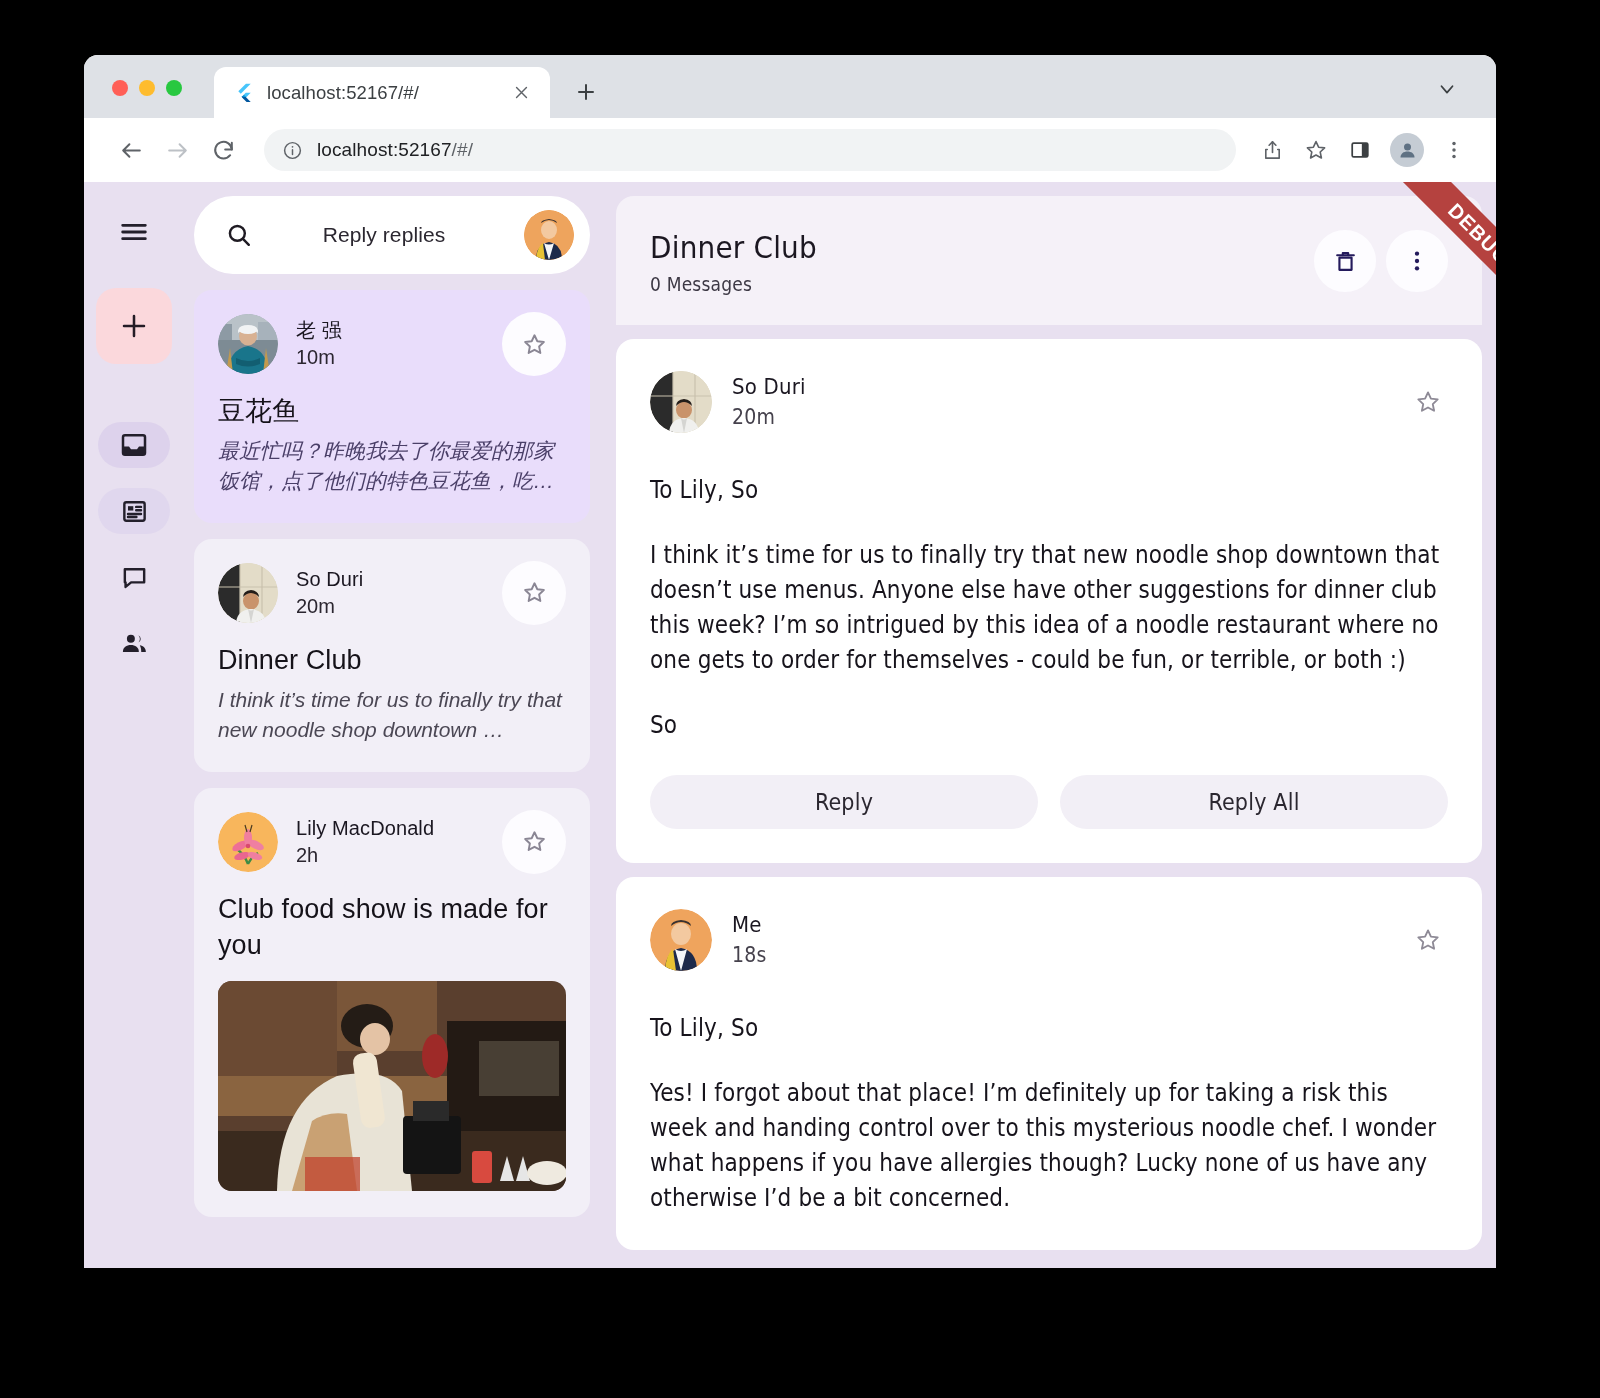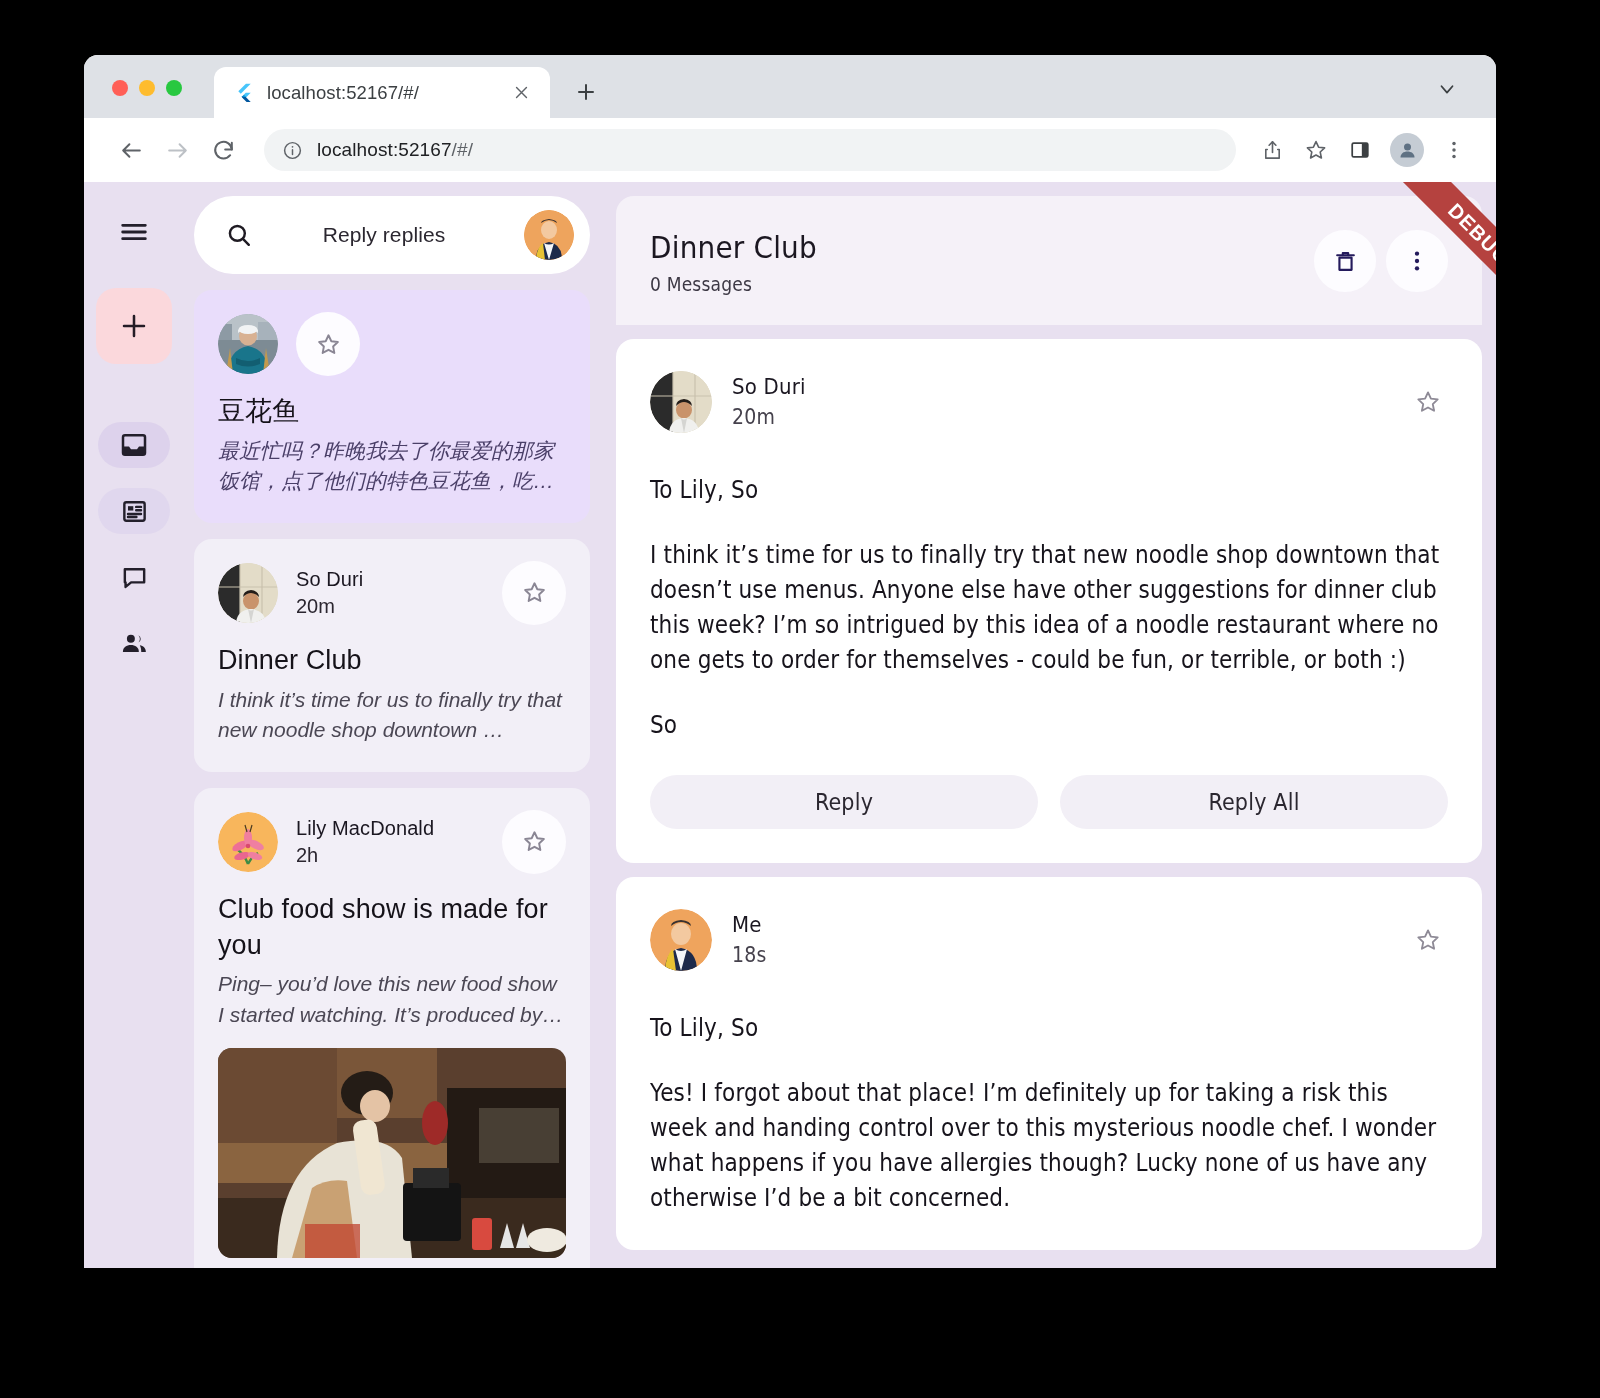--- a/index.html
+++ b/index.html
@@ -647,20 +647,24 @@
                 <ellipse cx="30" cy="22" rx="9" ry="9.5" fill="#d8b192"></ellipse>
                 <path d="M20 19 Q30 11 40 19 L40 16 Q30 12 20 16 Z" fill="#eceff1"></path>
                 <ellipse cx="30" cy="15.5" rx="9.5" ry="4.5" fill="#f1f3f4"></ellipse>
                 <path d="M10 60 Q10 36 30 32 Q50 36 50 60 Z" fill="#19758b"></path>
                 <path d="M18 44 Q30 50 42 44 L42 50 Q30 55 18 50 Z" fill="#125e71"></path>
                 <path d="M12 34 L8 60 L15 60 Z" fill="#c29a4e"></path>
                 <path d="M48 34 L52 60 L45 60 Z" fill="#c29a4e"></path>
               </g>
             </svg>
           </span>
+          <span class="mail-meta">
+            <span class="mail-sender" style="display:block;">老 强</span>
+            <span class="mail-time" style="display:block;">10m</span>
+          </span>
           <span class="star-btn">
             <span style="display:flex;">
               <svg viewBox="0 0 24 24" width="27" height="27" fill="none" stroke="#8a8694" stroke-width="1.7" stroke-linejoin="round">
                 <path d="M12 3.8 L14.5 9.1 L20.3 9.8 L16.1 13.8 L17.2 19.5 L12 16.7 L6.8 19.5 L7.9 13.8 L3.7 9.8 L9.5 9.1 Z"></path>
               </svg>
             </span>
           </span>
         </div>
         <div class="mail-subject">豆花鱼</div>
         <div class="mail-snippet">最近忙吗？昨晚我去了你最爱的那家饭馆，点了他们的特色豆花鱼，吃…</div>
@@ -732,21 +736,20 @@
           </span>
           <span class="star-btn">
             <span style="display:flex;">
               <svg viewBox="0 0 24 24" width="27" height="27" fill="none" stroke="#8a8694" stroke-width="1.7" stroke-linejoin="round">
                 <path d="M12 3.8 L14.5 9.1 L20.3 9.8 L16.1 13.8 L17.2 19.5 L12 16.7 L6.8 19.5 L7.9 13.8 L3.7 9.8 L9.5 9.1 Z"></path>
               </svg>
             </span>
           </span>
         </div>
         <div class="mail-subject">Club food show is made for you</div>
-        <div class="mail-snippet">Ping– you’d love this new food show I started watching. It’s produced by…</div>
         <div class="mail-thumb">
           <svg viewBox="0 0 350 210" preserveAspectRatio="xMidYMid slice">
             <rect width="350" height="210" fill="#5a3f2e"></rect>
             <rect x="0" y="0" width="120" height="95" fill="#6b4a33"></rect>
             <rect x="120" y="0" width="100" height="70" fill="#7a5639"></rect>
             <rect x="0" y="95" width="350" height="40" fill="#8a6440"></rect>
             <rect x="230" y="40" width="120" height="115" fill="#231a14"></rect>
             <rect x="262" y="60" width="80" height="55" fill="#4d4437" opacity="0.9"></rect>
             <rect x="0" y="150" width="350" height="60" fill="#3a2a1e"></rect>
             <ellipse cx="150" cy="45" rx="26" ry="22" fill="#241c16"></ellipse>

